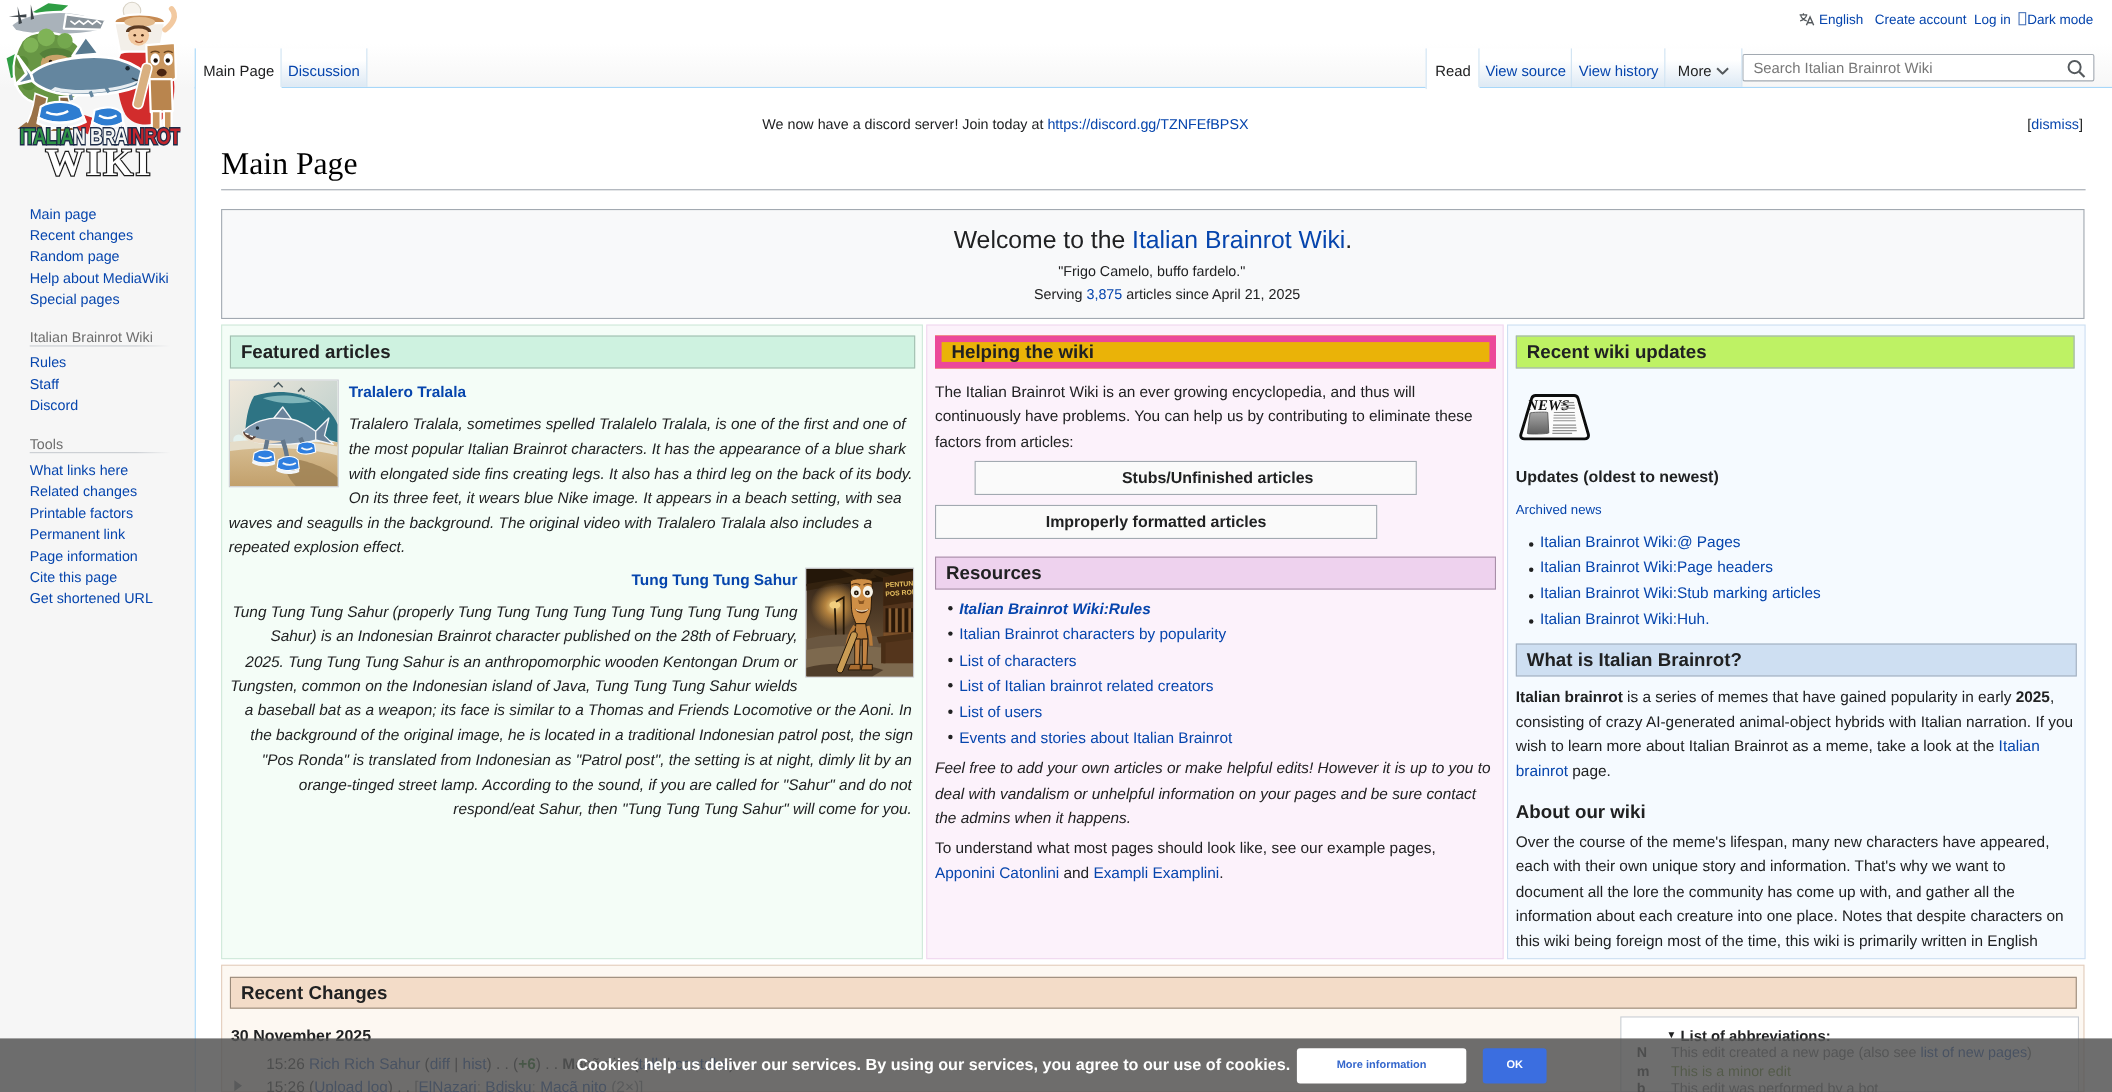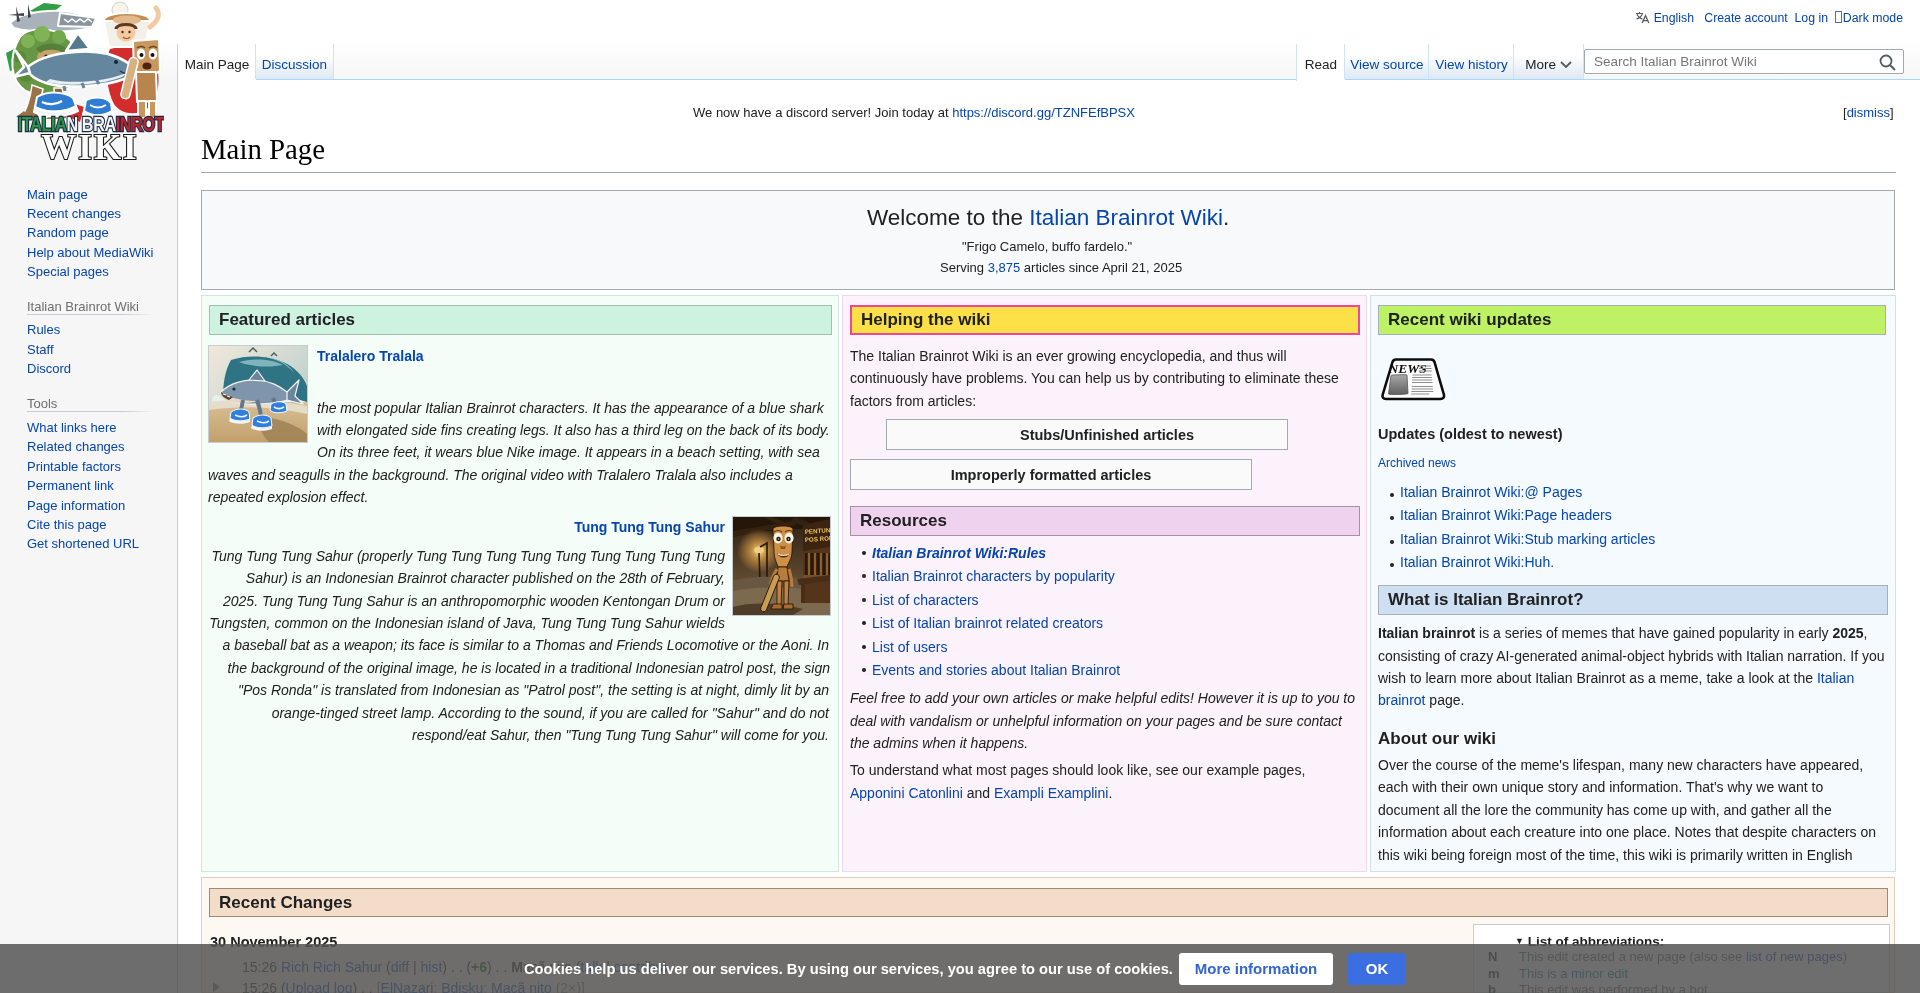--- a/index.html
+++ b/index.html
@@ -28,21 +28,21 @@
 #searchbox .ph{position:absolute;left:9px;top:4px;font-size:13.5px;color:#777;}
 
 .colcell{position:absolute;box-sizing:border-box;}
 .colhead{position:absolute;box-sizing:border-box;font-size:17px;font-weight:bold;color:#202122;}
 .colhead span{position:absolute;left:9px;top:50%;transform:translateY(-50%);}
 
 .btnbox{position:absolute;box-sizing:border-box;background:#fafafa;border:1px solid #a2a9b1;text-align:center;font-weight:bold;font-size:14.5px;color:#202122;}
 .dot{position:absolute;width:4px;height:4px;border-radius:50%;background:#202122;}
 
 #cookie{position:absolute;left:0;top:944px;width:1920px;height:49px;background:rgba(85,85,85,0.85);}
-.cbtn{position:absolute;top:953px;height:32px;box-sizing:border-box;border-radius:3px;font-weight:bold;font-size:15px;text-align:center;line-height:32px;}
+.cbtn{position:absolute;top:953px;height:32px;box-sizing:border-box;border-radius:3px;font-weight:bold;font-size:10px;text-align:center;line-height:32px;}
 </style>
 </head>
 <body>
 <div id="page">
 <div id="topgrad"></div>
 <div id="content"></div>
 
 <div id="pbar">
 <svg width="15" height="13" viewBox="0 0 15 13" style="vertical-align:-2px">
         <g stroke="#54595d" stroke-width="1.1" fill="none">
@@ -198,21 +198,21 @@
 <div class="ln" style="left:962px;top:240px;font-size:13px;line-height:14px;">"Frigo Camelo, buffo fardelo."</div>
 <div class="ln" style="left:940px;top:261px;font-size:13px;line-height:14px;">Serving <a href="#">3,875</a> articles since April 21, 2025</div>
 
 <div class="colcell" style="left:201px;top:295px;width:638px;height:577px;background:#f4fdf7;border:1px solid #cfe8d9;"></div>
 <div class="colcell" style="left:842px;top:295px;width:525px;height:577px;background:#fcf2fb;border:1px solid #f0d8ef;"></div>
 <div class="colcell" style="left:1370px;top:295px;width:526px;height:577px;background:#f5faff;border:1px solid #cedff2;"></div>
 
 <div class="colhead" style="left:209px;top:305px;width:623px;height:30px;background:#cef2e0;border:1px solid #a3bfb1;">
       <span>Featured articles</span>
     </div>
-<div class="colhead" style="left:850px;top:305px;width:510px;height:30px;background:#fde047;border:2px solid #ec4899;">
+<div class="colhead" style="left:850px;top:305px;width:510px;height:30px;background:#eab308;border:6px solid #ec4899;">
       <span>Helping the wiki</span>
     </div>
 <div class="colhead" style="left:1378px;top:305px;width:508px;height:30px;background:#bef264;border:1px solid #a3b0bf;">
       <span>Recent wiki updates</span>
     </div>
 
 <div id="sharkimg" style="position:absolute;left:208px;top:345px;width:100px;height:98px;border:1px solid #c8ccd1;box-sizing:border-box;background:#fff;">
 <svg width="98" height="96" viewBox="0 0 98 96" style="display:block">
   <defs>
     <linearGradient id="sky" x1="0" y1="0" x2="1" y2="1">
@@ -257,20 +257,21 @@
     <path d="M22,66 C28,62 36,62 40,66 L41,73 C33,76 24,75 21,72 Z" fill="#2f7fe0"></path>
     <path d="M44,72 C50,68 58,68 62,72 L63,80 C55,83 46,82 43,79 Z" fill="#2f7fe0"></path>
     <path d="M62,58 C67,55 74,55 77,58 L78,65 C71,68 63,67 61,64 Z" fill="#2f7fe0"></path>
   </g>
   <path d="M21,72 C28,76 36,76 41,73 L41,76 C34,79 24,78 20,75 Z" fill="#f2f5f8"></path>
   <path d="M43,79 C50,83 58,83 63,80 L63,83 C56,86 46,85 42,82 Z" fill="#f2f5f8"></path>
   <path d="M26,69 C30,71 35,71 38,69 M48,75 C52,77 57,77 60,75 M65,61 C68,63 72,63 75,61" stroke="#f4f7fa" stroke-width="1.6" fill="none"></path>
 </svg>
 </div>
 <div class="ln b" style="left:317px;top:345px;"><a href="#">Tralalero Tralala</a></div>
+<div class="ln it" style="left:317px;top:374px;">Tralalero Tralala, sometimes spelled Tralalelo Tralala, is one of the first and one of</div>
 <div class="ln it" style="left:317px;top:397px;">the most popular Italian Brainrot characters. It has the appearance of a blue shark</div>
 <div class="ln it" style="left:317px;top:419px;">with elongated side fins creating legs. It also has a third leg on the back of its body.</div>
 <div class="ln it" style="left:317px;top:441px;">On its three feet, it wears blue Nike image. It appears in a beach setting, with sea</div>
 <div class="ln it" style="left:208px;top:464px;">waves and seagulls in the background. The original video with Tralalero Tralala also includes a</div>
 <div class="ln it" style="left:208px;top:486px;">repeated explosion effect.</div>
 
 <div id="sahurimg" style="position:absolute;left:732px;top:516px;width:99px;height:100px;border:1px solid #c8ccd1;box-sizing:border-box;background:#fff;">
 <svg width="97" height="98" viewBox="0 0 97 98" style="display:block">
   <defs>
     <radialGradient id="glow" cx="0.5" cy="0.5" r="0.5">
@@ -427,21 +428,21 @@
 <div class="ln b" style="left:210px;top:931px;font-size:14.5px;">30 November 2025</div>
 <div class="ln" style="left:242px;top:956px;">15:26 <a href="#">Rich Rich Sahur</a> (<a href="#">diff</a> | <a href="#">hist</a>) . . (<b style="color:#006400">+6</b>) . . <span class="b">M</span>acã nito (<a href="#">talk</a> | <a href="#">contribs</a>)</div>
 <div style="position:absolute;left:213px;top:982px;width:0;height:0;border-left:7px solid #72777d;border-top:5px solid transparent;border-bottom:5px solid transparent;"></div>
 <div class="ln" style="left:242px;top:977px;">15:26 (<a href="#">Upload log</a>) . . <span class="gray">[</span><a href="#">ElNazari</a><span class="gray">;</span> <a href="#">Bdisku</a><span class="gray">;</span> <a href="#">Macã nito</a> <span class="gray">(2×)]</span></div>
 
 <div style="position:absolute;left:1473px;top:924px;width:417px;height:69px;background:#fff;border:1px solid #c8ccd1;box-sizing:border-box;"></div>
 <div class="ln b" style="left:1487px;top:930px;font-size:13.5px;margin-left:28px;"><span style="font-size:9px;vertical-align:2px;">▼</span> List of abbreviations:</div>
 <div class="ln b" style="left:1488px;top:947px;font-size:13px;line-height:19px;color:#202122;">N</div>
 <div class="ln" style="left:1519px;top:947px;font-size:13px;line-height:19px;color:#54595d;">This edit created a new page (also see <a href="#">list of new pages</a>)</div>
 <div class="ln b" style="left:1488px;top:964px;font-size:13px;line-height:19px;color:#202122;">m</div>
-<div class="ln" style="left:1519px;top:964px;font-size:13px;line-height:19px;color:#0369a1;">This is a minor edit</div>
+<div class="ln" style="left:1519px;top:964px;font-size:13px;line-height:19px;color:#4d7c0f;">This is a minor edit</div>
 <div class="ln b" style="left:1488px;top:980px;font-size:13px;line-height:19px;color:#202122;">b</div>
 <div class="ln" style="left:1519px;top:980px;font-size:13px;line-height:19px;color:#54595d;">This edit was performed by a bot</div>
 
 <div id="cookie"></div>
 <div class="ln" style="left:524px;top:958px;font-size:14.7px;color:#fff;font-weight:bold;">Cookies help us deliver our services. By using our services, you agree to our use of cookies.</div>
 <div class="cbtn" style="left:1179px;width:154px;background:#fff;"><a href="#" style="color:#36c;">More information</a></div>
 <div class="cbtn" style="left:1348px;width:58px;background:#3b6ee0;color:#fff;">OK</div>
 
 </div>
 

